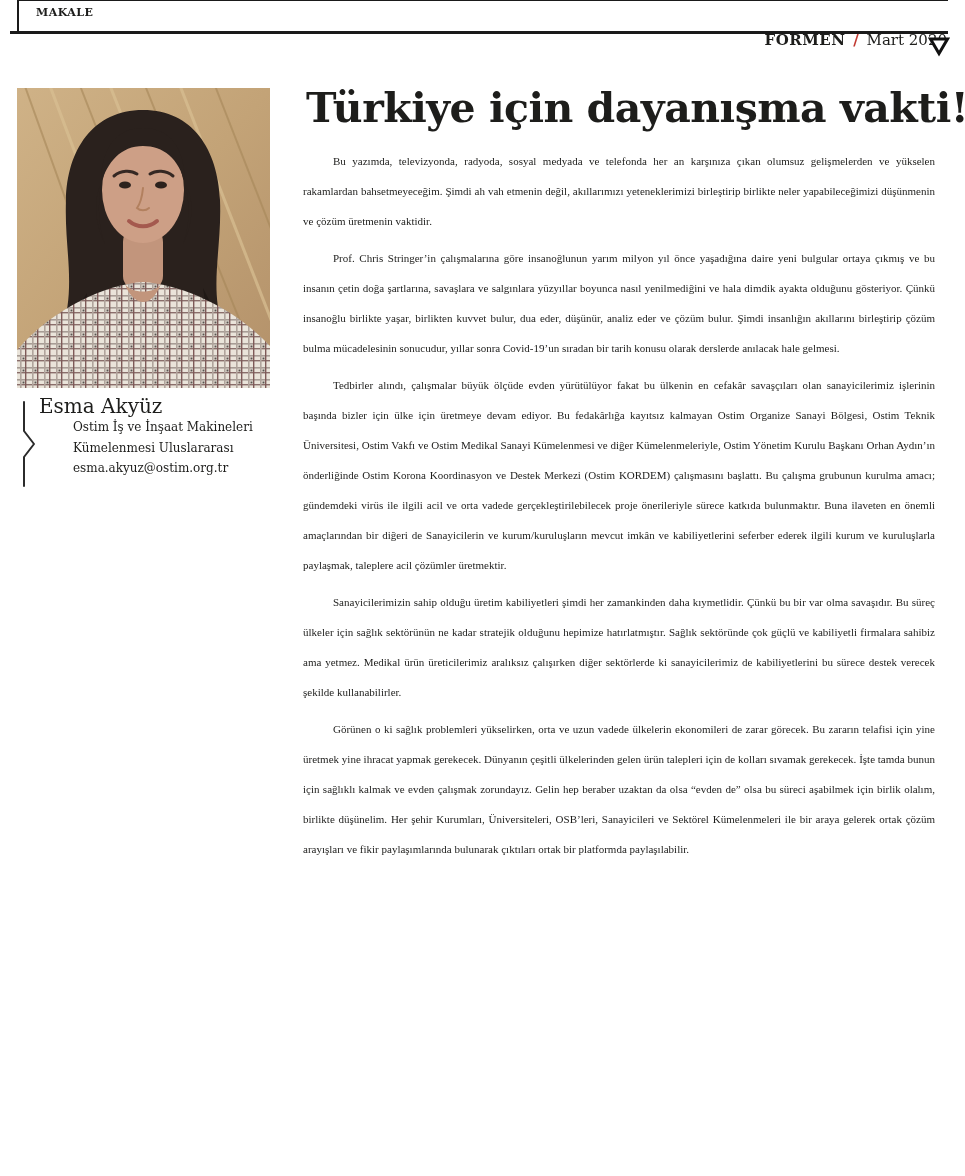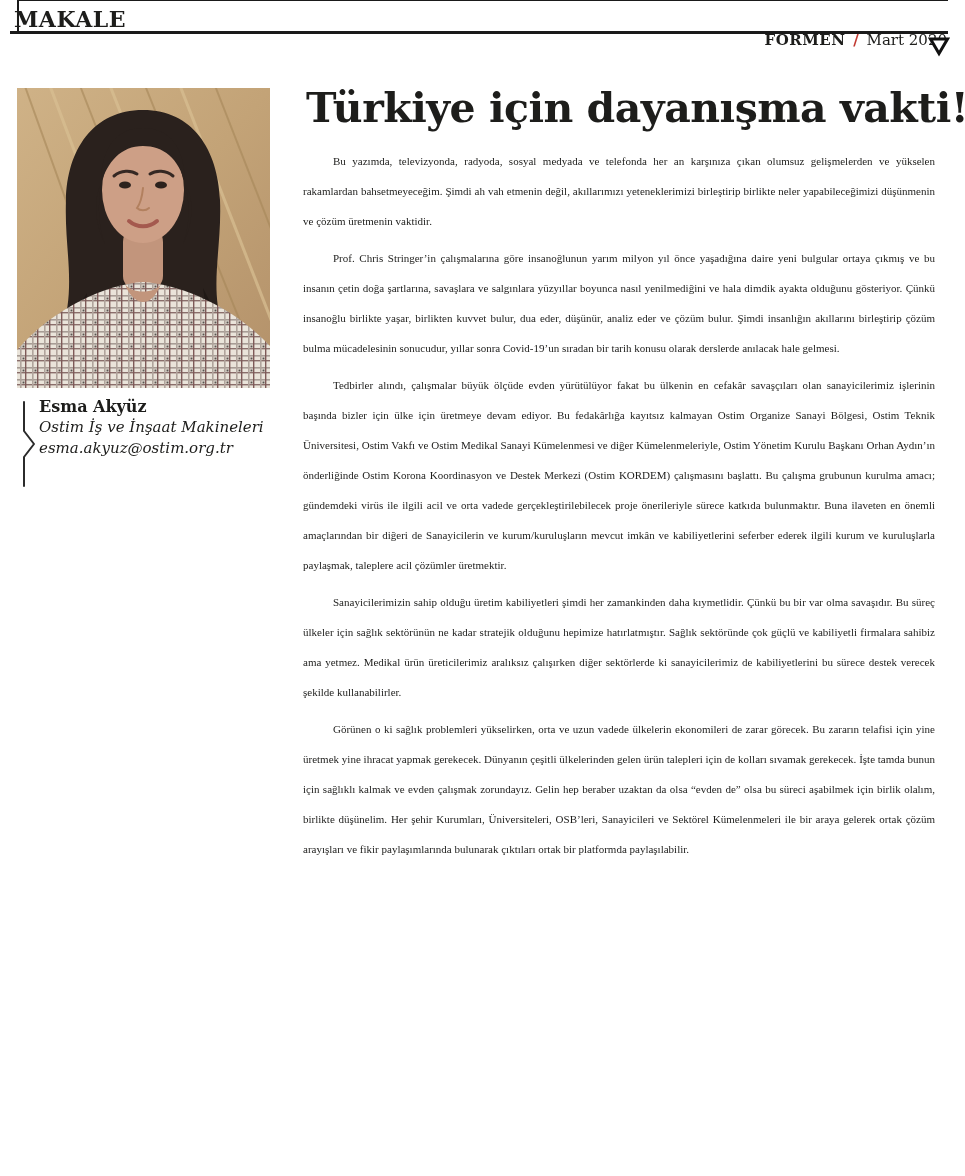--- a/index.html
+++ b/index.html
@@ -10,45 +10,45 @@
     color:#1d1d1b;
     font-family:"Liberation Serif", serif;
     overflow:hidden;
   }
 
   
   .header-topline { position:absolute; left:17px; top:0; width:931px; height:1px; background:#1a1a1a; }
   .header-vline   { position:absolute; left:17px; top:0; width:2px; height:32px; background:#1a1a1a; }
   .header-rule    { position:absolute; left:10px; top:31px; width:938px; height:3px; background:#1a1a1a; }
   .section-label {
-    position:absolute; left:14px; top:6px;
+    position:absolute; left:36px; top:6px;
     font-family:"DejaVu Serif", serif;
-    font-weight:bold; font-size:22px; letter-spacing:.5px;
+    font-weight:bold; font-size:11px; letter-spacing:.5px;
   }
   .issue-line {
     position:absolute; right:18px; top:8px;
     font-family:"DejaVu Serif", serif;
     font-size:15px; white-space:nowrap;margin-top:23px;
   }
   .issue-line .mag { font-weight:bold; letter-spacing:.5px; }
   .issue-line .slash { font-weight:bold; padding:0 3px; }
   .tri-marker { position:absolute; left:928px; top:37px; width:22px; height:20px; }
 
   
   .photo-wrap { position:absolute; left:17px; top:88px; width:253px; height:300px; overflow:hidden; }
   .author-block { position:absolute; left:19px; top:396px; width:265px; display:flex; }
   .author-bracket { width:18px; height:88px; flex:0 0 18px; margin-top:4px; }
   .author-text { padding-left:2px; }
   .author-name {
     font-family:"DejaVu Serif", serif;
-    font-weight:bold; font-size:16px; line-height:21px;
+    font-weight:normal; font-size:20px; line-height:21px;
   }
   .author-role, .author-email {
     font-family:"DejaVu Serif", serif;
-    font-style:italic; font-size:15px; line-height:20.5px;
+    font-size:12px; line-height:20.5px;margin-left:34px;
   }
 
   
   .article-title {
     position:absolute; left:306px; top:84px; width:640px;
     font-family:"DejaVu Serif", serif;
     font-weight:bold; font-size:41px; letter-spacing:-0.5px;
     white-space:nowrap;
   }
   .article-body { position:absolute; left:303px; top:146px; width:632px; }
@@ -137,20 +137,21 @@
 
 <div class="author-block">
   <div class="author-bracket">
     <svg width="18" height="88" viewBox="0 0 18 88">
       <polyline points="5,2 5,31 15,44 5,57 5,86" fill="none" stroke="#2b2b2b" stroke-width="2" stroke-linejoin="round" stroke-linecap="round"></polyline>
     </svg>
   </div>
   <div class="author-text">
     <div class="author-name">Esma Akyüz</div>
     <div class="author-role">Ostim İş ve İnşaat Makineleri</div>
+    <div class="author-role">Kümelenmesi Uluslararası</div>
     <div class="author-email">esma.akyuz@ostim.org.tr</div>
   </div>
 </div>
 
 <h1 class="article-title">Türkiye için dayanışma vakti!</h1>
 
 <div class="article-body">
   <p>Bu yazımda, televizyonda, radyoda, sosyal medyada ve telefonda her an karşınıza çıkan olumsuz gelişmelerden ve yükselen rakamlardan bahsetmeyeceğim. Şimdi ah vah etmenin değil, akıllarımızı yeteneklerimizi birleştirip birlikte neler yapabileceğimizi düşünmenin ve çözüm üretmenin vaktidir.</p>
   <p>Prof. Chris Stringer’in çalışmalarına göre insanoğlunun yarım milyon yıl önce yaşadığına daire yeni bulgular ortaya çıkmış ve bu insanın çetin doğa şartlarına, savaşlara ve salgınlara yüzyıllar boyunca nasıl yenilmediğini ve hala dimdik ayakta olduğunu gösteriyor. Çünkü insanoğlu birlikte yaşar, birlikten kuvvet bulur, dua eder, düşünür, analiz eder ve çözüm bulur. Şimdi insanlığın akıllarını birleştirip çözüm bulma mücadelesinin sonucudur, yıllar sonra Covid-19’un sıradan bir tarih konusu olarak derslerde anılacak hale gelmesi.</p>
   <p>Tedbirler alındı, çalışmalar büyük ölçüde evden yürütülüyor fakat bu ülkenin en cefakâr savaşçıları olan sanayicilerimiz işlerinin başında bizler için ülke için üretmeye devam ediyor. Bu fedakârlığa kayıtsız kalmayan Ostim Organize Sanayi Bölgesi, Ostim Teknik Üniversitesi, Ostim Vakfı ve Ostim Medikal Sanayi Kümelenmesi ve diğer Kümelenmeleriyle, Ostim Yönetim Kurulu Başkanı Orhan Aydın’ın önderliğinde Ostim Korona Koordinasyon ve Destek Merkezi (Ostim KORDEM) çalışmasını başlattı. Bu çalışma grubunun kurulma amacı; gündemdeki virüs ile ilgili acil ve orta vadede gerçekleştirilebilecek proje önerileriyle sürece katkıda bulunmaktır. Buna ilaveten en önemli amaçlarından bir diğeri de Sanayicilerin ve kurum/kuruluşların mevcut imkân ve kabiliyetlerini seferber ederek ilgili kurum ve kuruluşlarla paylaşmak, taleplere acil çözümler üretmektir.</p>

